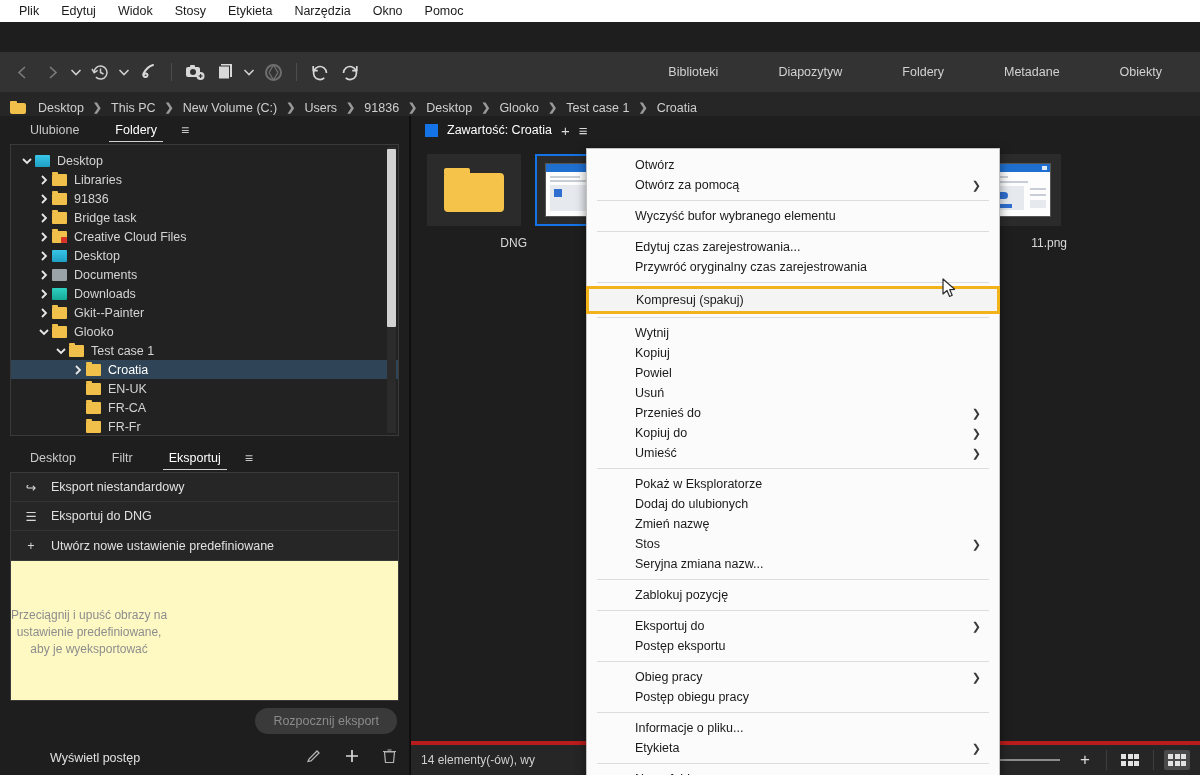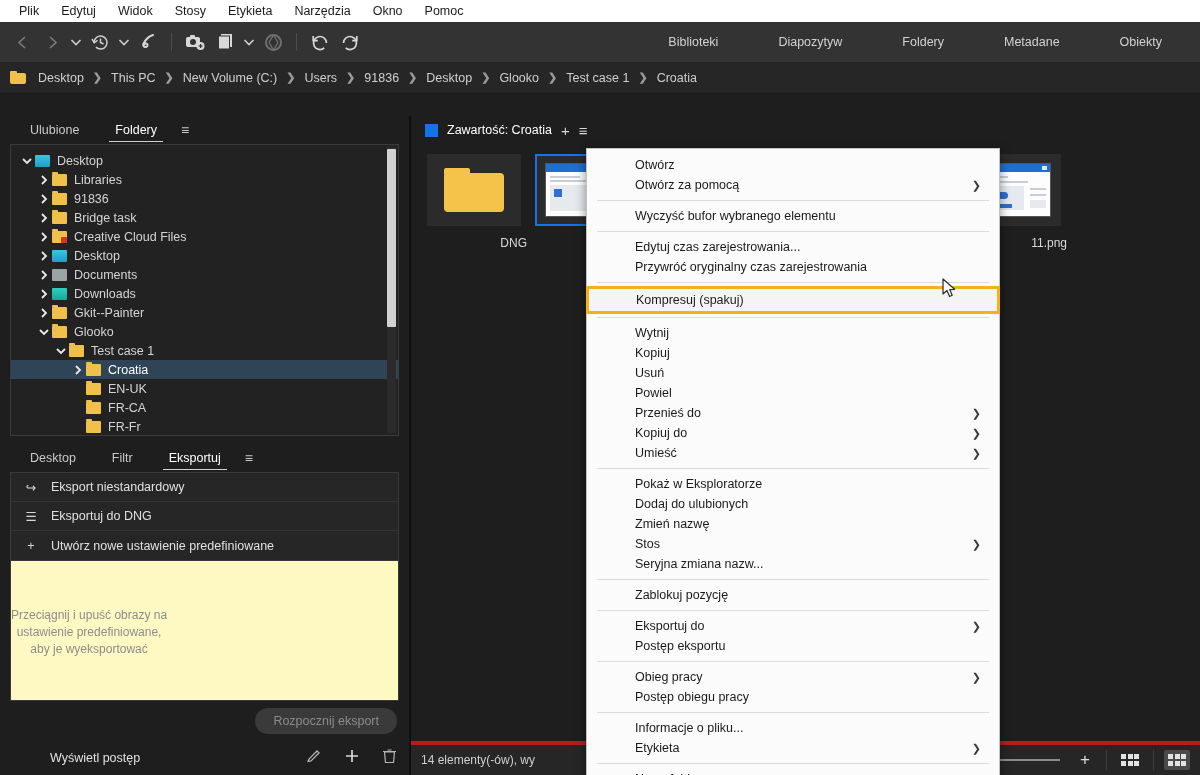--- a/index.html
+++ b/index.html
@@ -27,21 +27,21 @@
   
   .menubar {
     height: 22px; background: #fff; display: flex; align-items: center;
     padding-left: 8px;
   }
   .menubar .mi { font-size: 12.5px; color: #1a1a1a; padding: 0 11px; cursor: default; }
 
   
   .toolbar {
     height: 40px; background: #333333; display: flex; align-items: center;
-    padding: 0 8px; position: relative;
+    padding: 0 8px; position: relative; margin-top: 30px;
   }
   .tb-group { display: flex; align-items: center; gap: 2px; }
   .tb-btn {
     width: 28px; height: 28px; display: flex; align-items: center;
     justify-content: center; color: #c8c8c8; cursor: pointer;
   }
   .tb-btn.dim { color: #6f6f6f; }
   .tb-btn.narrow { width: 16px; }
   .tb-sep { width: 1px; height: 18px; background: #4d4d4d; margin: 0 9px; }
   .tb-tabs { display: flex; align-items: center; margin-left: auto; }
@@ -682,24 +682,24 @@
         <span>Kompresuj (spakuj)</span>
       </div>
       <div class="cm-sep"></div>
       <div class="cm-item">
         <span>Wytnij</span>
       </div>
       <div class="cm-item">
         <span>Kopiuj</span>
       </div>
       <div class="cm-item">
+        <span>Powiel</span>
+      </div>
+      <div class="cm-item">
         <span>Usuń</span>
-      </div>
-      <div class="cm-item">
-        <span>Powiel</span>
       </div>
       <div class="cm-item">
         <span>Przenieś do</span>
         <span class="cm-arrow">❯</span>
       </div>
       <div class="cm-item">
         <span>Kopiuj do</span>
         <span class="cm-arrow">❯</span>
       </div>
       <div class="cm-item">

